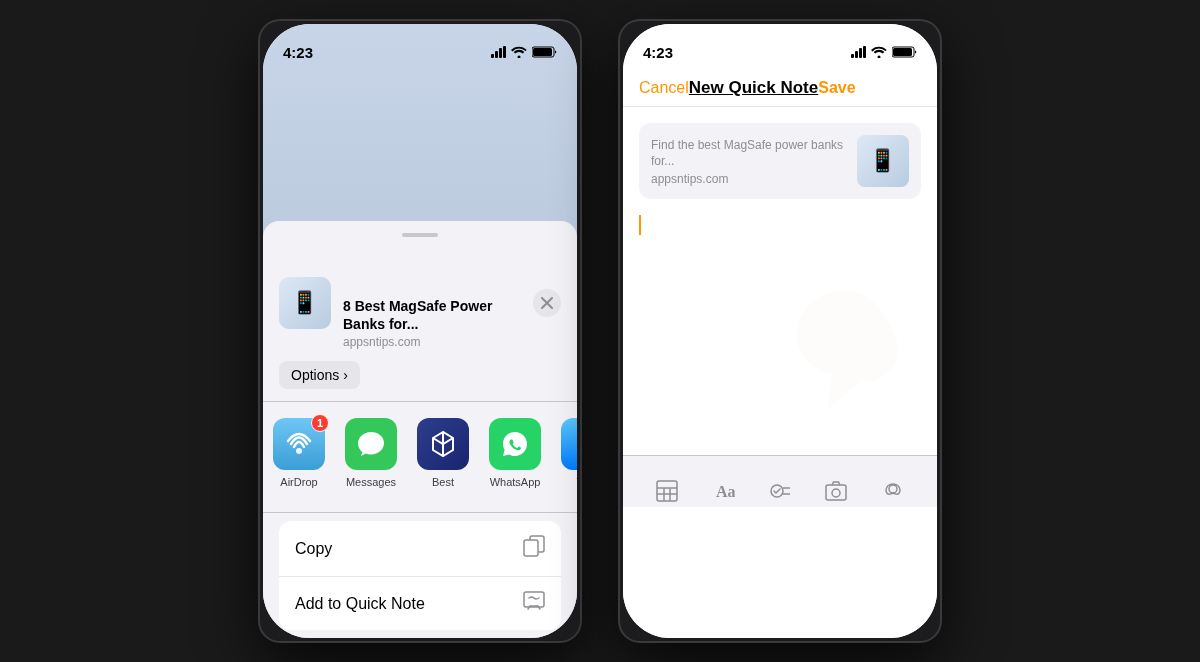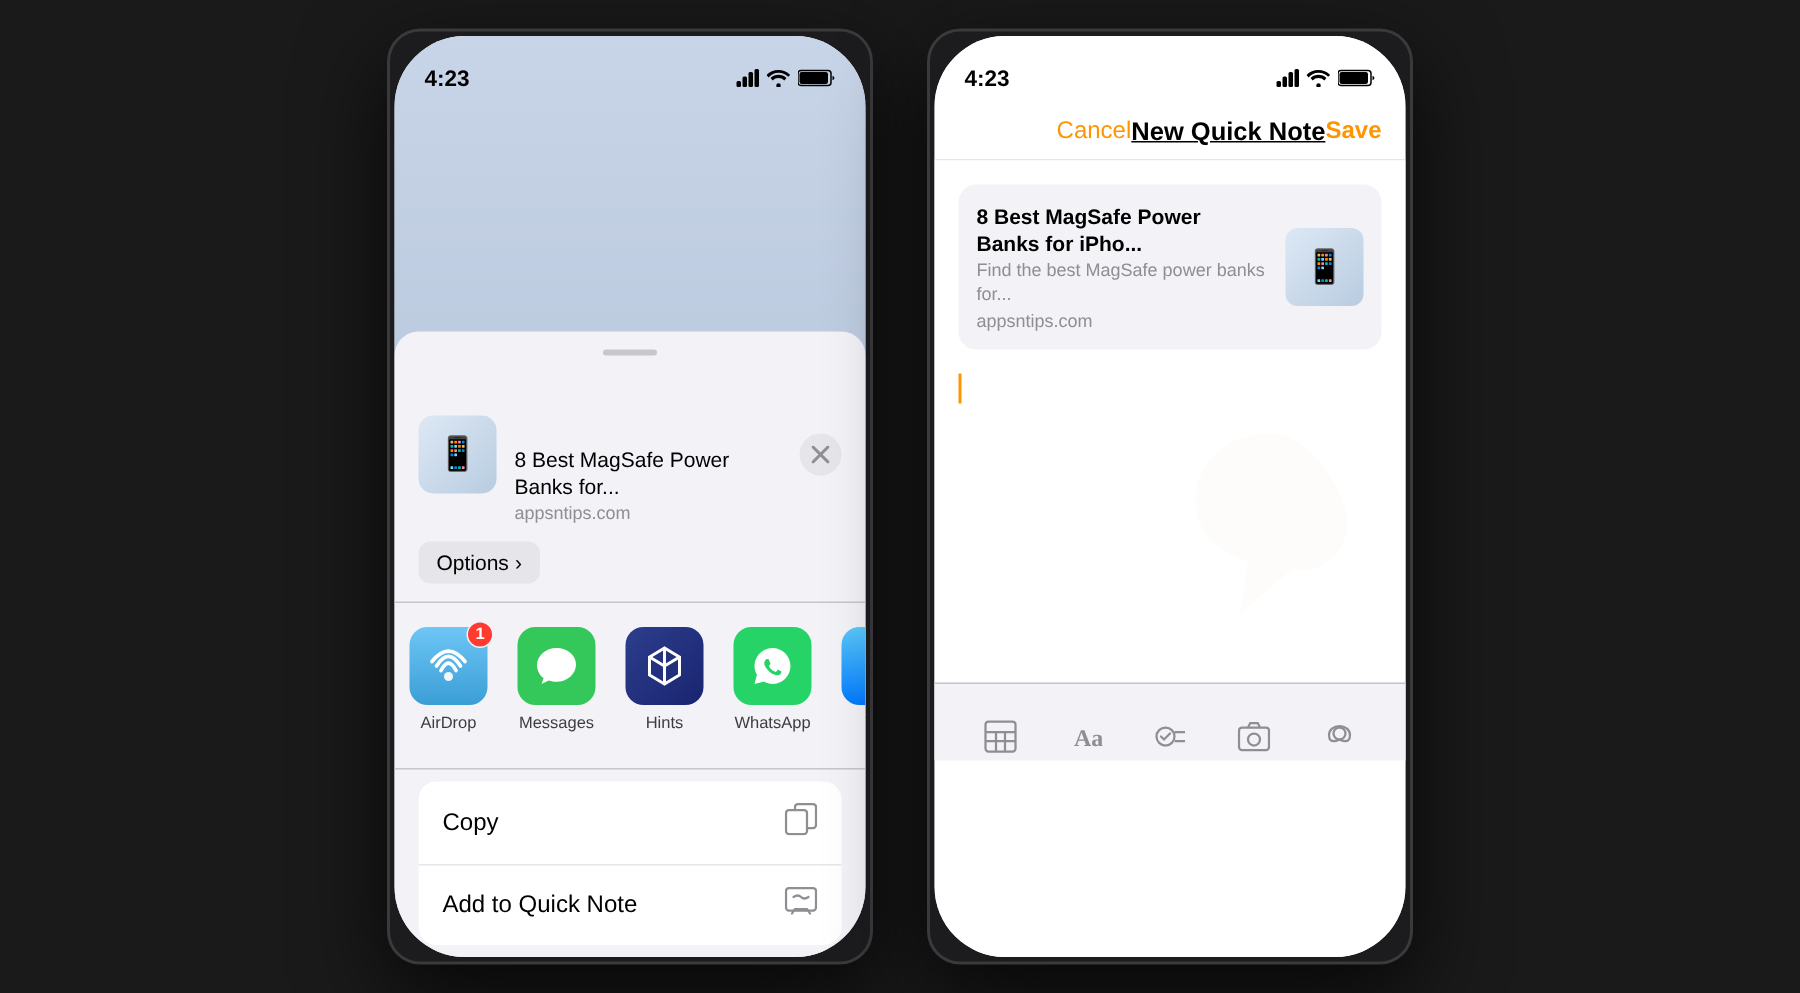--- a/index.html
+++ b/index.html
@@ -127,21 +127,21 @@
       background: linear-gradient(135deg, #dde8f5, #b8cce0);
       position: relative;
     }
 
     .share-title-block {
       flex: 1;
     }
 
     .share-title {
       font-size: 14px;
-      font-weight: 400;
+      font-weight: 700;
       color: #000;
       line-height: 1.3;
       margin-top: 40px;
     }
 
     .share-domain {
       font-size: 12px;
       color: #8e8e93;
       margin-top: 2px;
     }
@@ -275,21 +275,21 @@
     .phone2-bg {
       width: 100%;
       height: 100%;
       background: white;
       position: relative;
     }
 
     .quick-note-header {
       display: flex;
       align-items: center;
-      justify-content: flex-end;
+      justify-content: flex-start;
       padding: 10px 16px 8px;
       border-bottom: 0.5px solid #e5e5ea;
     }
 
     .qn-cancel {
       font-size: 16px;
       color: #ff9500;
       cursor: pointer;
     }
 
@@ -499,21 +499,21 @@
             <span class="app-label">Messages</span>
           </div>
 
           <div class="app-item">
             <div class="app-icon hints-icon">
               <svg width="28" height="28" viewBox="0 0 28 28" fill="none">
                 <path d="M14 2L4 8v12l10 6 10-6V8L14 2z" fill="none" stroke="white" stroke-width="2"></path>
                 <path d="M14 2v24M4 8l10 6 10-6" stroke="white" stroke-width="2"></path>
               </svg>
             </div>
-            <span class="app-label">Hints</span>
+            <span class="app-label">Best</span>
           </div>
 
           <div class="app-item">
             <div class="app-icon whatsapp-icon">
               <svg width="30" height="30" viewBox="0 0 30 30" fill="none">
                 <path d="M15 3C8.4 3 3 8.4 3 15c0 2.1.6 4.2 1.6 5.9L3 27l6.3-1.6C11 26.4 13 27 15 27c6.6 0 12-5.4 12-12S21.6 3 15 3z" fill="white"></path>
                 <path d="M21 18.5c-.3-.1-1.6-.8-1.9-.9-.3-.1-.5-.1-.7.1-.2.3-.8.9-.9 1.1-.2.2-.3.2-.6.1-1.8-.9-3-1.6-4.2-3.6-.3-.5.3-.5.9-1.6.1-.2.1-.4 0-.5-.1-.1-.7-1.7-1-2.3-.3-.6-.5-.5-.7-.5h-.6c-.2 0-.5.1-.8.4-.3.3-1 1-1 2.4s1 2.8 1.2 3c.1.1 2 3.1 4.9 4.3 2.3.9 2.8.7 3.3.7.5 0 1.6-.7 1.8-1.3.2-.6.2-1.1.2-1.2-.1-.1-.3-.2-.6-.3z" fill="#25d366"></path>
               </svg>
             </div>
             <span class="app-label">WhatsApp</span>
@@ -583,21 +583,20 @@
       <div class="quick-note-header">
         <span class="qn-cancel">Cancel</span>
         <span class="qn-title">New Quick Note</span>
         <span class="qn-save">Save</span>
       </div>
 
       <div class="quick-note-body">
 
         <div class="link-preview-card">
           <div class="link-preview-text">
-            <div class="link-preview-title">8 Best MagSafe Power Banks for iPho...</div>
             <div class="link-preview-desc">Find the best MagSafe power banks for...</div>
             <div class="link-preview-domain">appsntips.com</div>
           </div>
           <div class="link-preview-img">
             <span style="font-size:22px">📱</span>
           </div>
         </div>
 
         <div class="cursor-line"></div>
 

